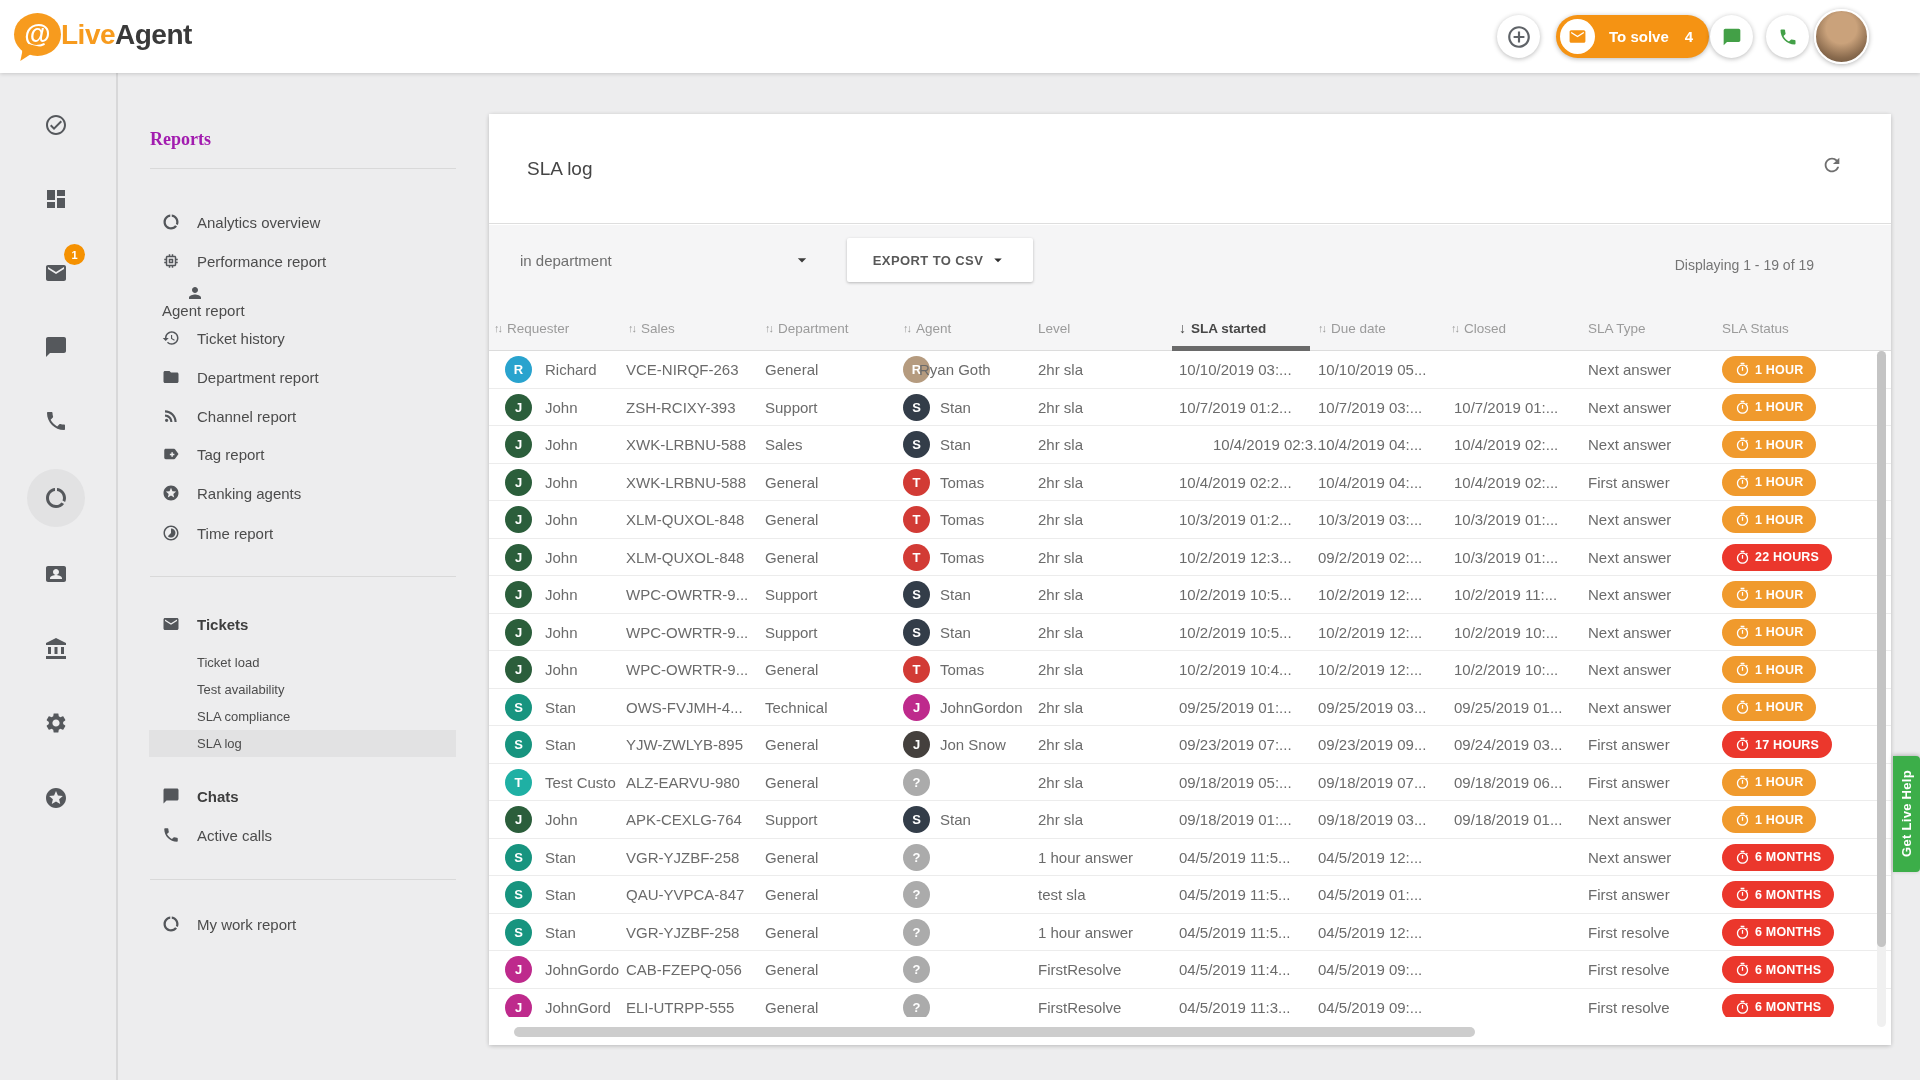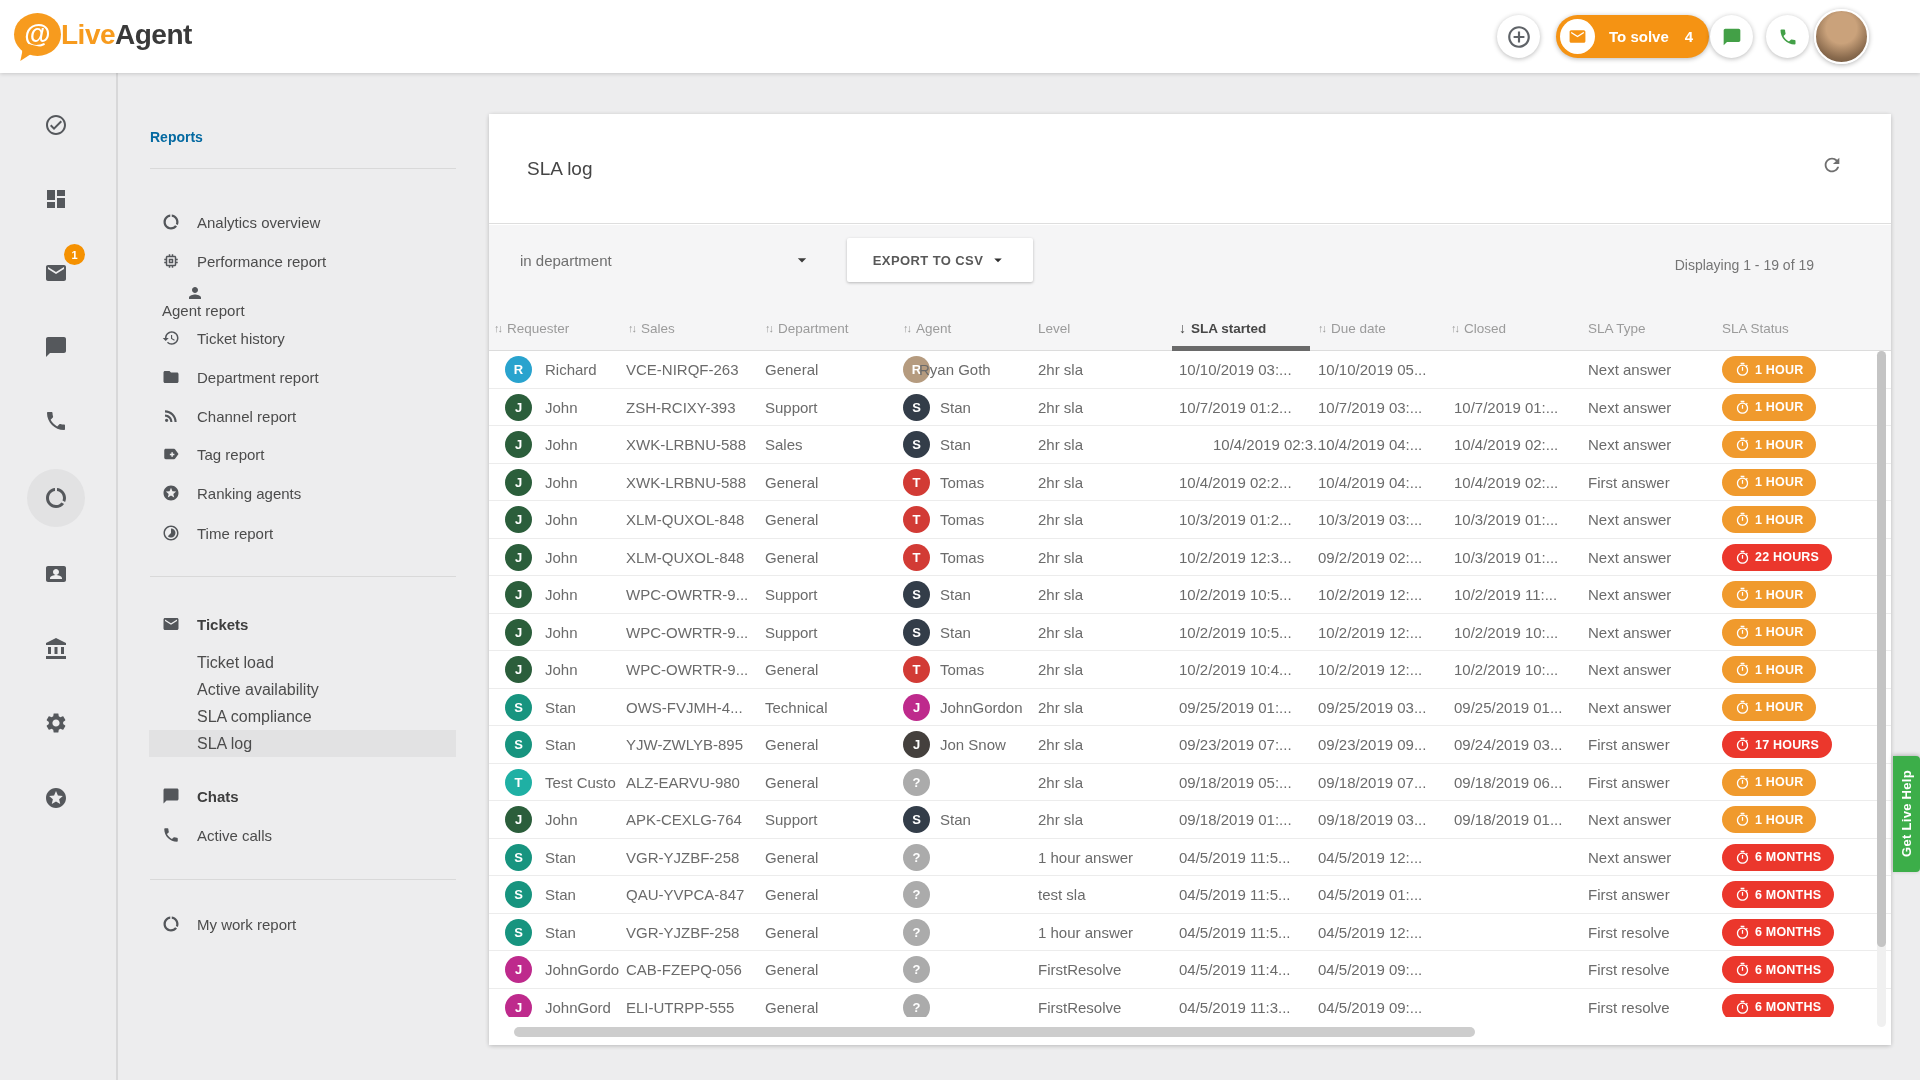--- a/index.html
+++ b/index.html
@@ -37,26 +37,26 @@
   .rail { position:absolute; left:0; top:73px; width:116px; bottom:0; }
   .rail-item { position:absolute; left:35px; width:42px; height:42px; display:flex; align-items:center; justify-content:center;
                color:#55585c; cursor:pointer; }
   .rail-item .halo { position:absolute; left:-8px; top:-8px; width:58px; height:58px; border-radius:50%; background:#e2e2e3; }
   .rail-item svg { position:relative; }
   .rail-badge { position:absolute; top:-8px; right:-8px; min-width:21px; height:21px; border-radius:11px; background:#F59100;
                 color:#fff; font-size:11px; font-weight:bold; display:flex; align-items:center; justify-content:center; z-index:2; }
 
   
   .nav { position:absolute; left:116px; top:73px; width:373px; bottom:0; border-left:2px solid #d8d8d9; }
-  .nav-title { position:absolute; left:32px; font-size:14px; font-weight:bold; color:#0369a1; }
+  .nav-title { position:absolute; left:32px; font-size:18px; font-weight:bold; color:#a21caf;font-family:Liberation Serif, serif; }
   .nav-hr { position:absolute; left:32px; width:306px; height:1px; background:#d9d9d9; }
   .nav-item { position:absolute; left:44px; height:30px; display:flex; align-items:center; font-size:15px; color:#4c4c4c; cursor:pointer; }
   .nav-item .ni-icon { width:18px; margin-right:17px; color:#53565a; }
   .nav-item.bold { font-weight:bold; color:#3e3e3e; }
-  .nav-sub { position:absolute; left:79px; height:27px; display:flex; align-items:center; font-size:16px; color:#4c4c4c; cursor:pointer; z-index:2; }
+  .nav-sub { position:absolute; left:79px; height:27px; display:flex; align-items:center; font-size:13px; color:#4c4c4c; cursor:pointer; z-index:2; }
   .nav-selected-bg { position:absolute; left:31px; width:307px; height:27px; background:#e2e2e3; z-index:1; }
 
   
   .card { position:absolute; left:489px; top:114px; width:1402px; height:931px; background:#fff;
           border-radius:2px; box-shadow:0 1px 4px rgba(0,0,0,.22); }
   .card-head { position:relative; height:110px; border-bottom:1px solid #dedede; background:#fff; }
   .card-title { position:absolute; left:38px; top:44px; font-size:19px; color:#454545; }
   .refresh-btn { position:absolute; left:1332px; top:40px; width:24px; height:24px; color:#6f6f6f; cursor:pointer; }
   .card-body { position:absolute; left:0; top:111px; right:0; bottom:0; overflow:hidden; background:#fff; }
   .gray-zone { position:absolute; left:0; top:0; right:0; height:126px; background:#f5f5f6; }
@@ -294,21 +294,21 @@
   <div class="nav-item bold" style="top:536px">
     <span class="ni-icon" id="ic-nav-tickets">
         <svg width="18" height="18" viewBox="0 0 24 24" fill="#53565a">
           <path d="M20 4H4c-1.1 0-1.99.9-1.99 2L2 18c0 1.1.9 2 2 2h16c1.1 0 2-.9 2-2V6c0-1.1-.9-2-2-2zm0 4l-8 5-8-5V6l8 5 8-5v2z"></path>
         </svg>
       </span>
     <span>Tickets</span>
   </div>
   <div id="nav-tickets-subitems">
       <div class="nav-sub" style="top: 576px;">Ticket load</div>
-      <div class="nav-sub" style="top: 603px;">Active availability</div>
+      <div class="nav-sub" style="top: 603px;">Test availability</div>
       <div class="nav-sub" style="top: 630px;">SLA compliance</div>
       <div class="nav-selected-bg" style="top: 657px;"></div>
       <div class="nav-sub" style="top: 657px;">SLA log</div>
     </div>
   <div class="nav-item bold" style="top:708px">
     <span class="ni-icon" id="ic-nav-chats">
         <svg width="18" height="18" viewBox="0 0 24 24" fill="#53565a">
           <path d="M20 2H4c-1.1 0-1.99.9-1.99 2L2 22l4-4h14c1.1 0 2-.9 2-2V4c0-1.1-.9-2-2-2z"></path>
         </svg>
       </span>

